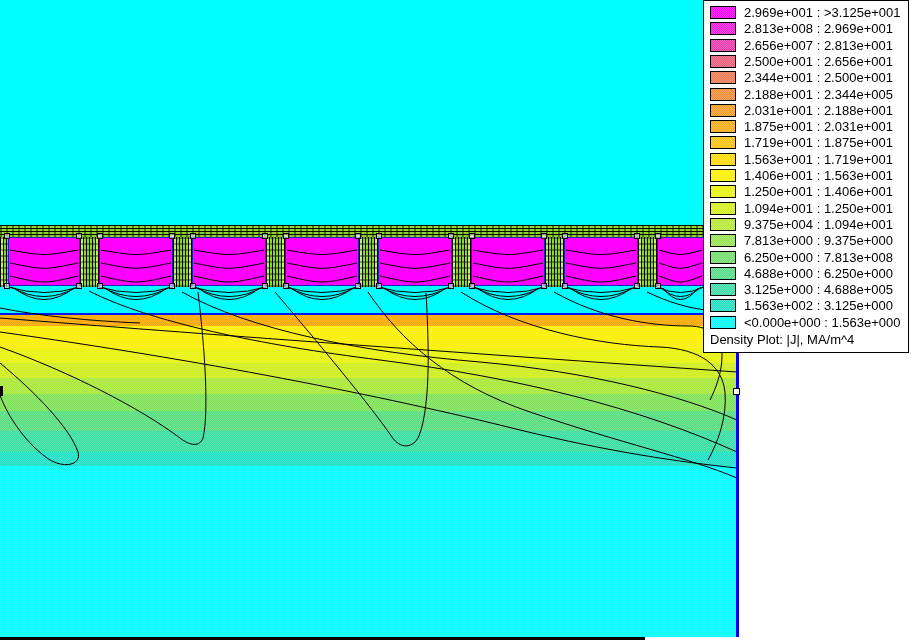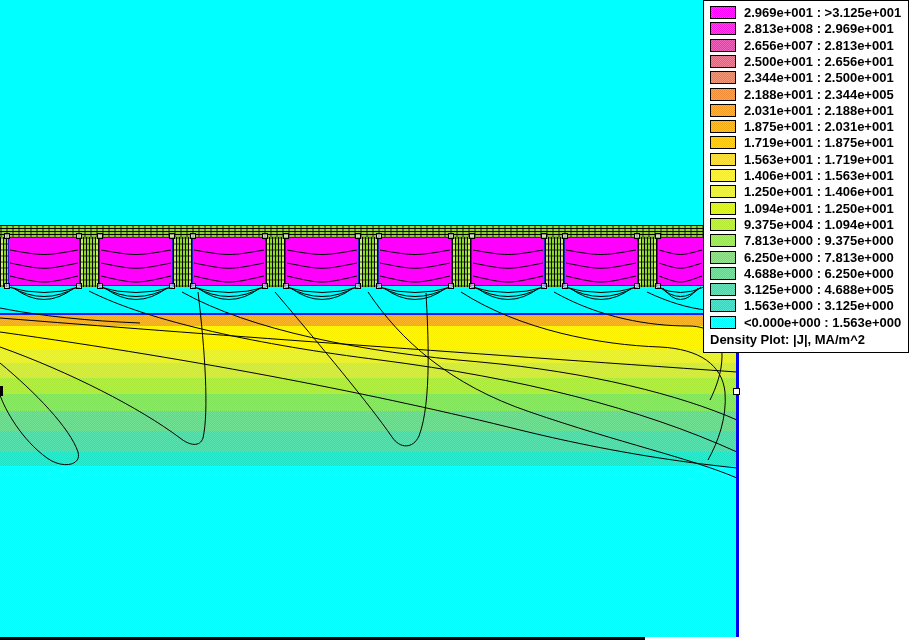--- a/index.html
+++ b/index.html
@@ -1,18 +1,18 @@
 <!DOCTYPE html>
 <html><head>
 <meta charset="utf-8">
 <style>
   html,body{margin:0;padding:0;}
   body{width:914px;height:643px;background:#ffffff;overflow:hidden;
        font-family:"Liberation Sans",sans-serif;position:relative;}
-  #stage{position:absolute;left:0;top:0;width:914px;height:643px;background:#fff;font-weight:bold;}
+  #stage{position:absolute;left:0;top:0;width:914px;height:643px;background:#fff;}
 
   
   #plot{position:absolute;left:0;top:0;width:738px;height:637px;background:#00ffff;overflow:hidden;}
   .band{position:absolute;left:0;width:100%;}
   #yoke{position:absolute;left:0;top:225px;width:100%;height:13px;
         background:
           repeating-linear-gradient(0deg,#000 0 1px,transparent 1px 3px),
           repeating-linear-gradient(90deg,rgba(0,20,0,.45) 0 2px,transparent 2px 6px),
           linear-gradient(#98da30,#84cc28);}
   .tooth{position:absolute;top:237px;height:50px;
@@ -235,34 +235,34 @@
         <div class="lrow" style="top: 215.9px;">
           <div class="lswatch" style="background: repeating-conic-gradient(rgba(255, 255, 255, 0.22) 0%, rgba(255, 255, 255, 0.22) 25%, rgba(0, 0, 0, 0) 0%, rgba(0, 0, 0, 0) 50%) 0px 0px / 2px 2px, rgb(182, 232, 54);"></div>
           <div class="llabel">9.375e+004 : 1.094e+001</div>
         </div>
         <div class="lrow" style="top: 232.2px;">
           <div class="lswatch" style="background: repeating-conic-gradient(rgba(255, 255, 255, 0.22) 0%, rgba(255, 255, 255, 0.22) 25%, rgba(0, 0, 0, 0) 0%, rgba(0, 0, 0, 0) 50%) 0px 0px / 2px 2px, rgb(151, 227, 82);"></div>
           <div class="llabel">7.813e+000 : 9.375e+000</div>
         </div>
         <div class="lrow" style="top: 248.5px;">
           <div class="lswatch" style="background: repeating-conic-gradient(rgba(255, 255, 255, 0.22) 0%, rgba(255, 255, 255, 0.22) 25%, rgba(0, 0, 0, 0) 0%, rgba(0, 0, 0, 0) 50%) 0px 0px / 2px 2px, rgb(116, 222, 109);"></div>
-          <div class="llabel">6.250e+000 : 7.813e+000</div>
+          <div class="llabel">6.250e+000 : 7.813e+008</div>
         </div>
         <div class="lrow" style="top: 264.8px;">
           <div class="lswatch" style="background: repeating-conic-gradient(rgba(255, 255, 255, 0.22) 0%, rgba(255, 255, 255, 0.22) 25%, rgba(0, 0, 0, 0) 0%, rgba(0, 0, 0, 0) 50%) 0px 0px / 2px 2px, rgb(85, 220, 137);"></div>
           <div class="llabel">4.688e+000 : 6.250e+000</div>
         </div>
         <div class="lrow" style="top: 281.1px;">
           <div class="lswatch" style="background: repeating-conic-gradient(rgba(255, 255, 255, 0.22) 0%, rgba(255, 255, 255, 0.22) 25%, rgba(0, 0, 0, 0) 0%, rgba(0, 0, 0, 0) 50%) 0px 0px / 2px 2px, rgb(58, 221, 165);"></div>
           <div class="llabel">3.125e+000 : 4.688e+005</div>
         </div>
         <div class="lrow" style="top: 297.4px;">
           <div class="lswatch" style="background: repeating-conic-gradient(rgba(255, 255, 255, 0.22) 0%, rgba(255, 255, 255, 0.22) 25%, rgba(0, 0, 0, 0) 0%, rgba(0, 0, 0, 0) 50%) 0px 0px / 2px 2px, rgb(31, 223, 195);"></div>
-          <div class="llabel">1.563e+000 : 3.125e+000</div>
+          <div class="llabel">1.563e+002 : 3.125e+000</div>
         </div>
         <div class="lrow" style="top: 313.7px;">
           <div class="lswatch" style="background: repeating-conic-gradient(rgba(255, 255, 255, 0.22) 0%, rgba(255, 255, 255, 0.22) 25%, rgba(0, 0, 0, 0) 0%, rgba(0, 0, 0, 0) 50%) 0px 0px / 2px 2px, rgb(0, 255, 255);"></div>
           <div class="llabel">&lt;0.000e+000 : 1.563e+000</div>
         </div>
       </div>
-    <div id="legend-caption">Density Plot: |J|, MA/m^2</div>
+    <div id="legend-caption">Density Plot: |J|, MA/m^4</div>
   </div>
 </div>
 
 </body></html>

